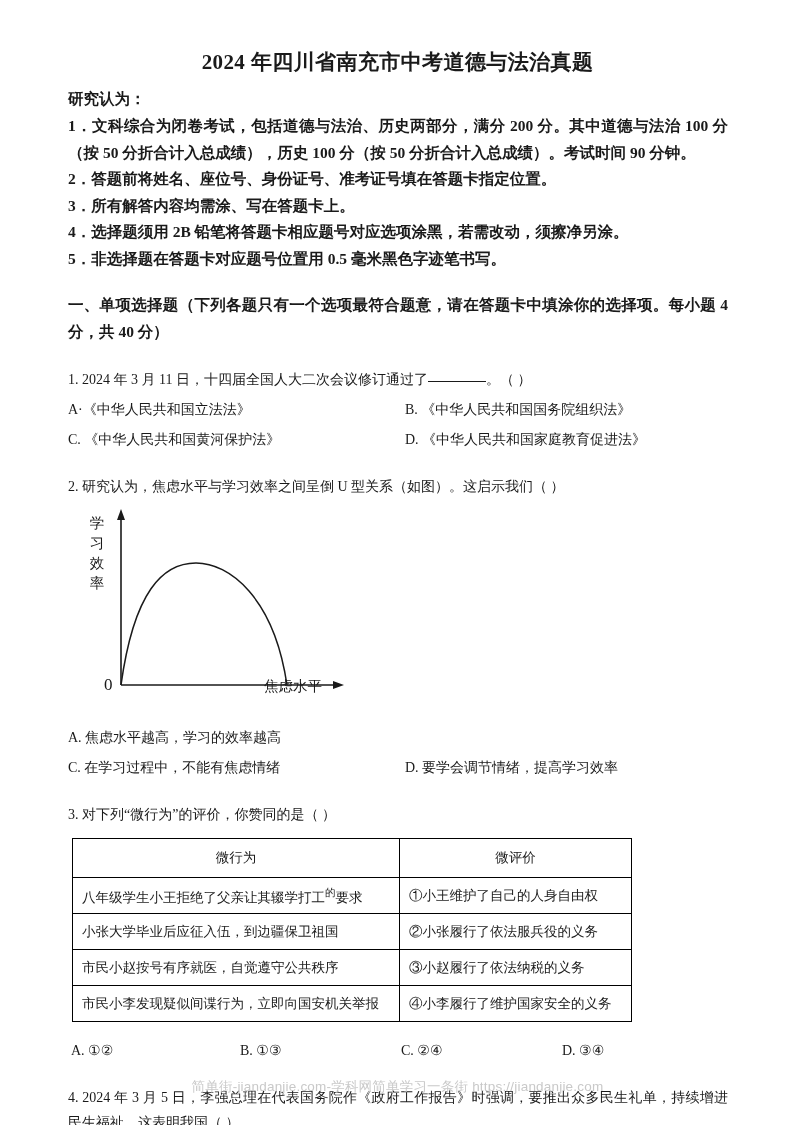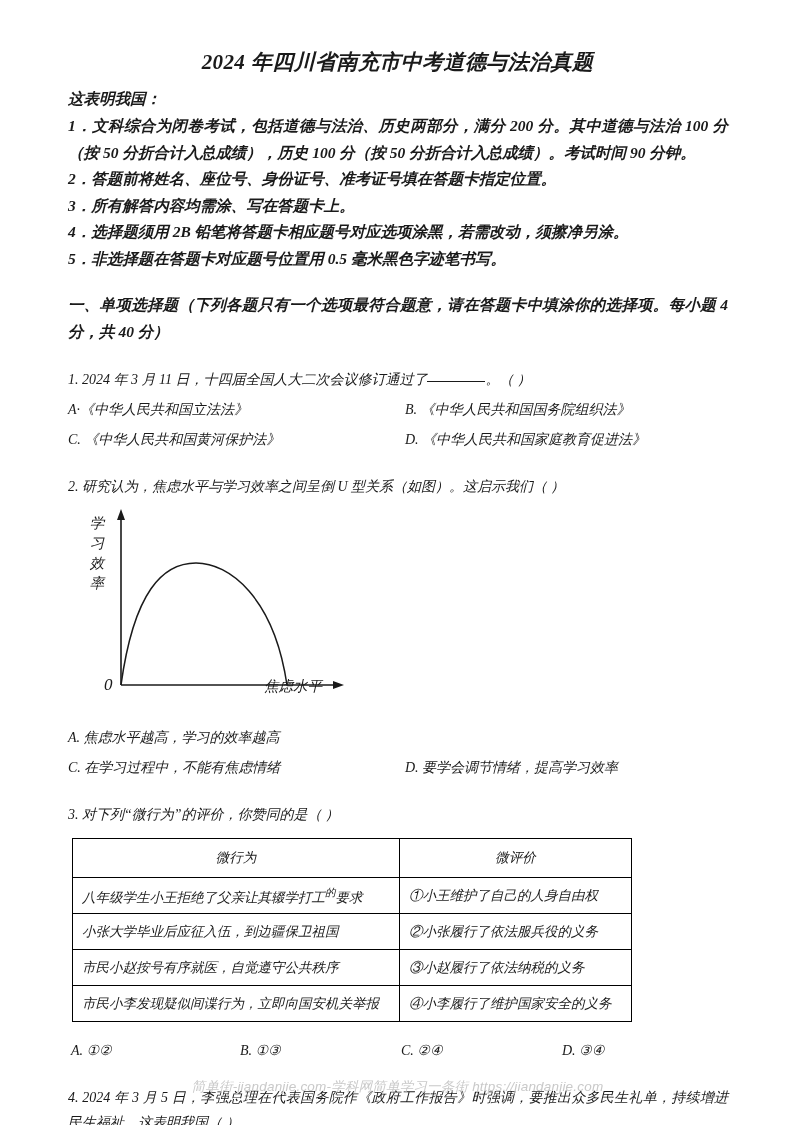--- a/index.html
+++ b/index.html
@@ -13,21 +13,20 @@
     position: relative;
     font-family: "Liberation Serif", "DejaVu Serif", serif;
     color: #1a1a1a;
     overflow: hidden;
   }
   .page {
     position: absolute;
     left: 0; top: 0;
     width: 631px;
     height: 1125px;
-    font-style: italic;
   }
   .doc-title {
     position: absolute;
     left: 0;
     top: 48px;
     width: 795px;
     text-align: center;
     font-size: 21px;
     font-weight: bold;
     letter-spacing: 0.4px;
@@ -160,21 +159,21 @@
 </style>
 </head>
 <body>
 
 <div class="page">
 
   <div class="doc-title">2024 年四川省南充市中考道德与法治真题</div>
 
   <div class="content">
 
-    <div class="notice-head">这表明我国：</div>
+    <div class="notice-head">研究认为：</div>
 
     <div class="notice-item">1．文科综合为闭卷考试，包括道德与法治、历史两部分，满分 200 分。其中道德与法治 100 分（按 50 分折合计入总成绩），历史 100 分（按 50 分折合计入总成绩）。考试时间 90 分钟。</div>
     <div class="notice-item">2．答题前将姓名、座位号、身份证号、准考证号填在答题卡指定位置。</div>
     <div class="notice-item">3．所有解答内容均需涂、写在答题卡上。</div>
     <div class="notice-item">4．选择题须用 2B 铅笔将答题卡相应题号对应选项涂黑，若需改动，须擦净另涂。</div>
     <div class="notice-item">5．非选择题在答题卡对应题号位置用 0.5 毫米黑色字迹笔书写。</div>
 
     <div class="section-head">一、单项选择题（下列各题只有一个选项最符合题意，请在答题卡中填涂你的选择项。每小题 4 分，共 40 分）</div>
 
     <div class="q-stem"><span>1. 2024 年 3 月 11 日，十四届全国人大二次会议修订通过了</span><span class="blank-line"></span><span>。（    ）</span></div>

